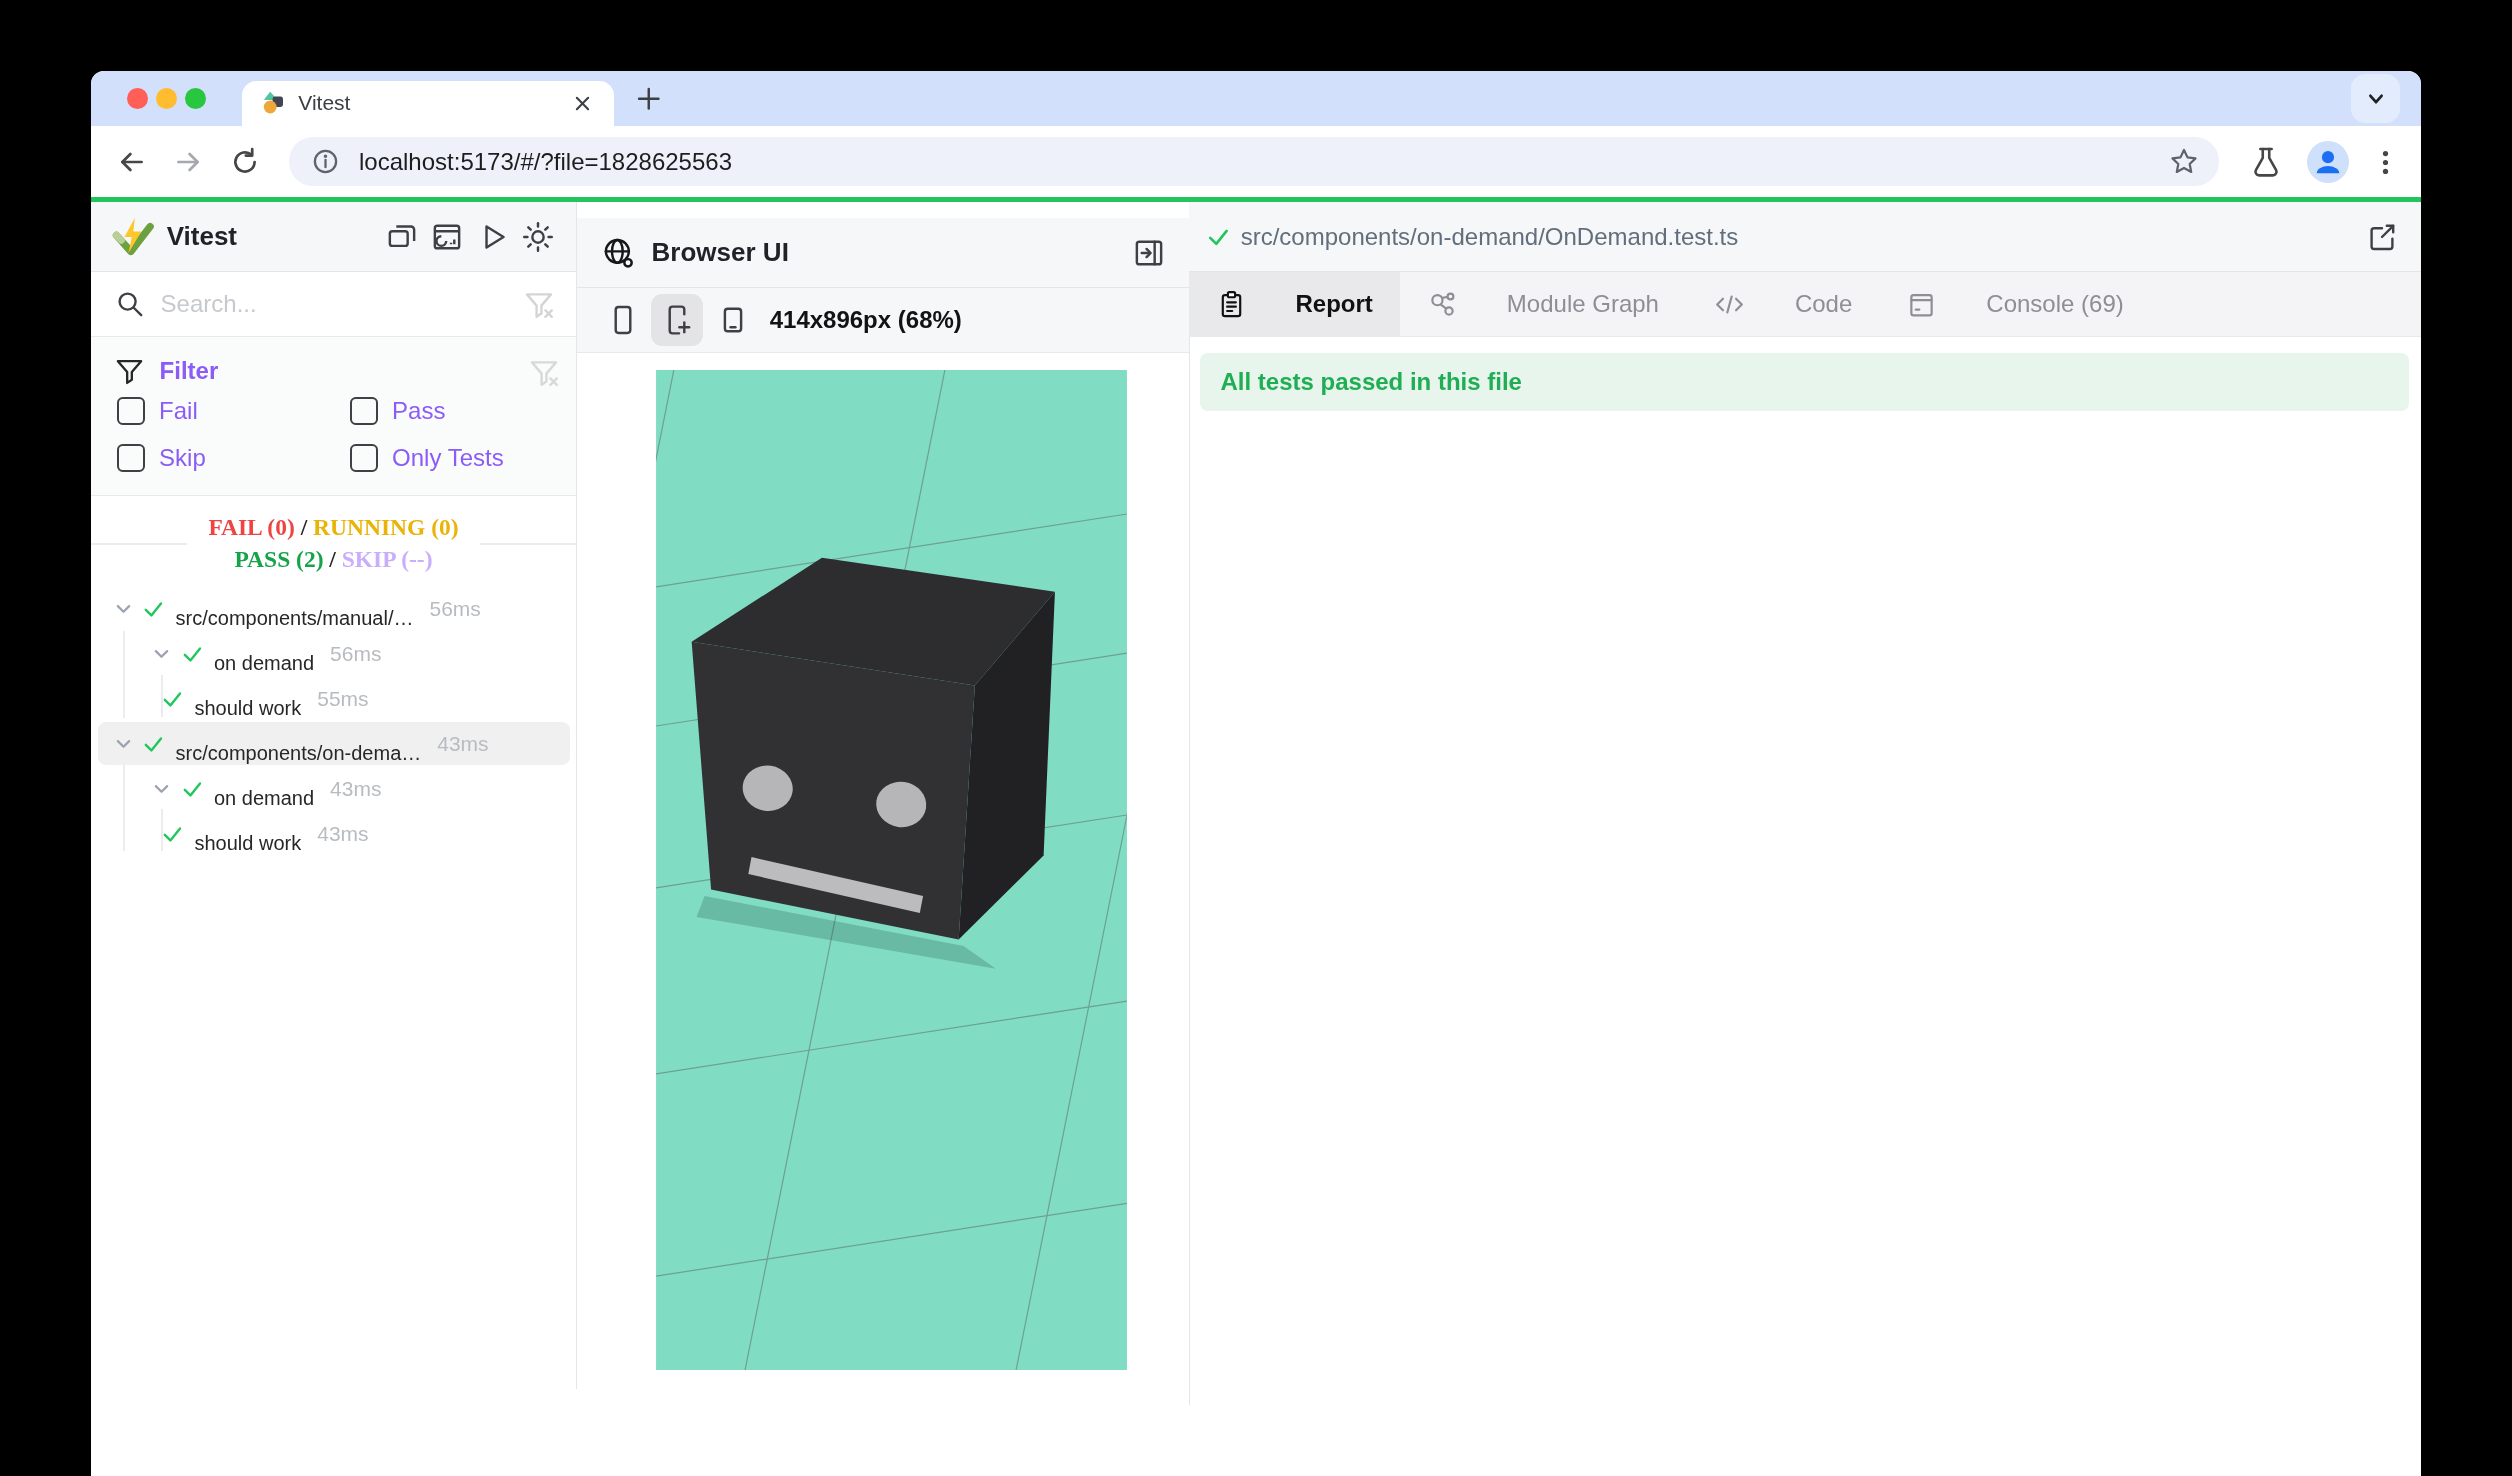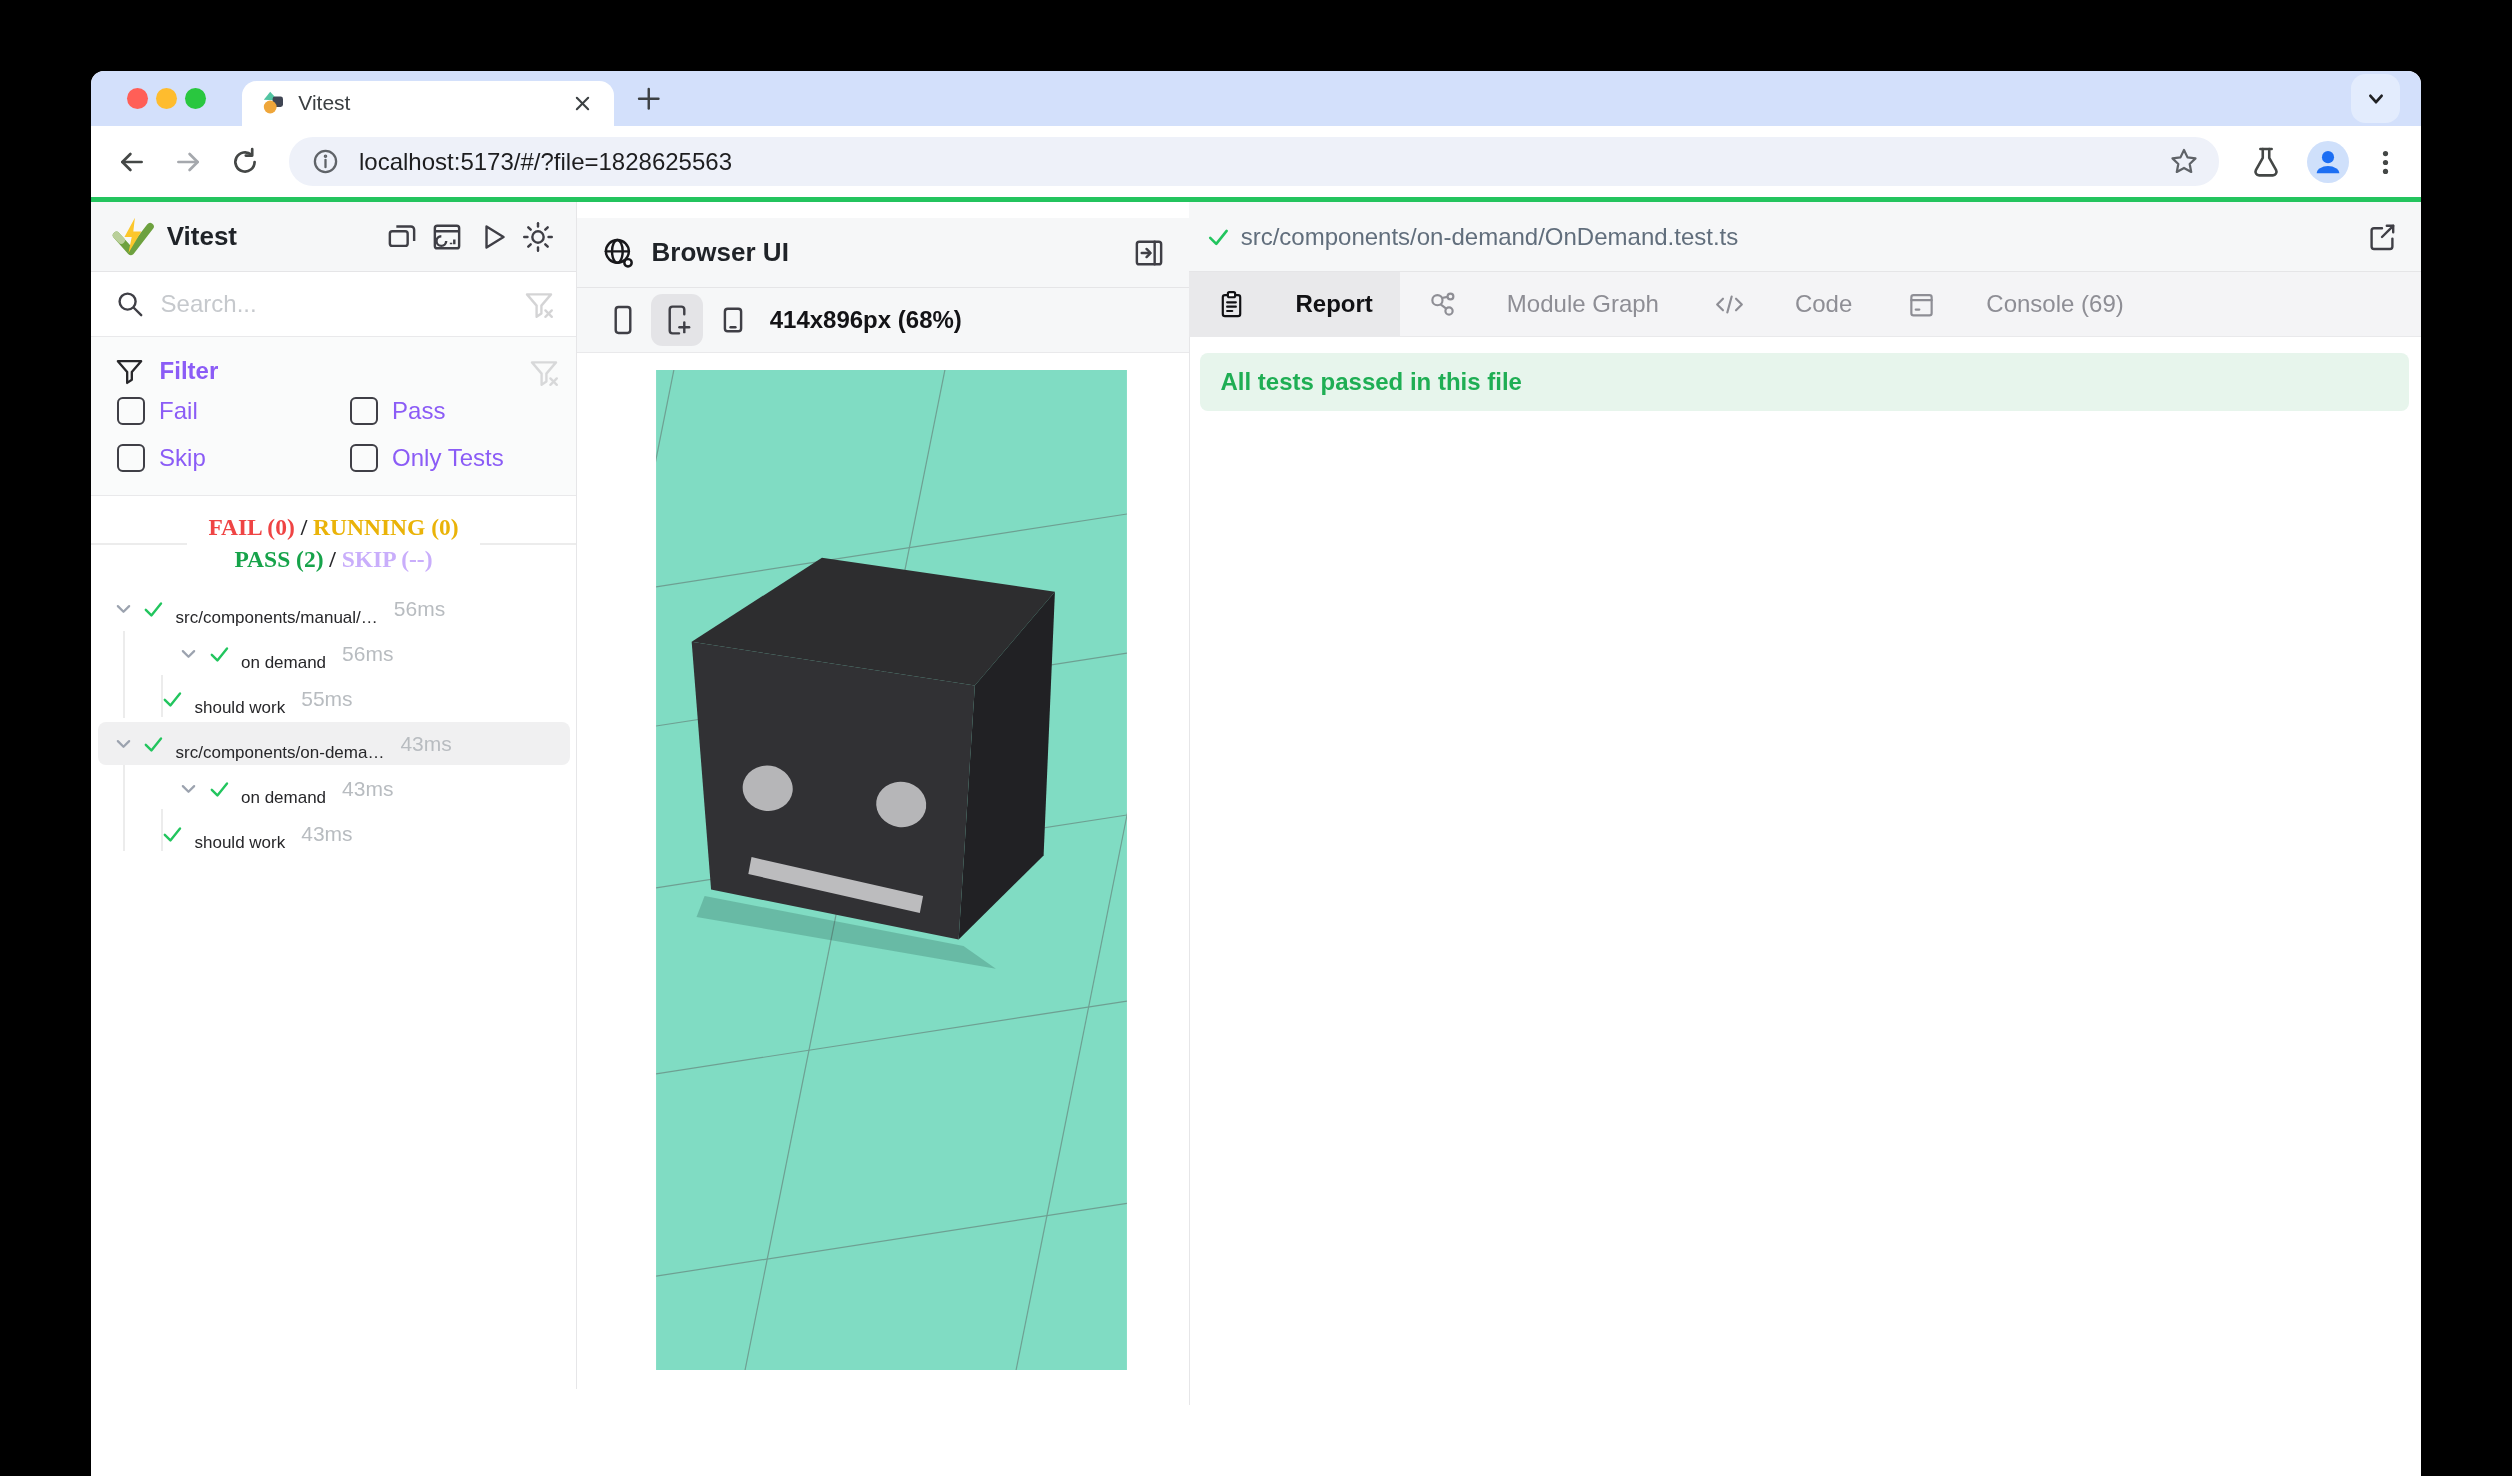--- a/index.html
+++ b/index.html
@@ -55,24 +55,24 @@
   #summary-inner { position:relative; display:inline-block; background:#fff; padding:0 21px; z-index:1;
     font-family:Liberation Serif, serif; font-weight:700; font-size:23.5px; line-height:32px; white-space:nowrap; }
   .c-fail { color:#ef4444; } .c-run { color:#eab308; } .c-pass { color:#16a34a; } .c-skip { color:#c9aefb; }
   .c-sep { color:#27272a; }
 
   #tree { position:absolute; left:0; top:384px; width:100%; }
   .trow { position:relative; height:45px; display:flex; align-items:center; }
   .trow.sel::before { content:""; position:absolute; left:6.5px; right:6.5px; top:0.8px; bottom:0.8px;
     background:#f0f0f1; border-radius:8px; }
   .trow > * { position:relative; }
-  .lvl0 { padding-left:18.6px; } .lvl1 { padding-left:84px; } .lvl2 { padding-left:65px; }
+  .lvl0 { padding-left:18.6px; } .lvl1 { padding-left:57px; } .lvl2 { padding-left:65px; }
   .tchev { width:27.5px; height:27.5px; display:flex; align-items:center; justify-content:center; }
   .tcheck { width:32px; height:32px; display:flex; align-items:center; justify-content:center; }
-  .tlabel { font-size:17px; color:#27272a; margin-left:6.5px; white-space:nowrap;margin-top:19px; }
+  .tlabel { font-size:20px; color:#27272a; margin-left:6.5px; white-space:nowrap;margin-top:19px; }
   .ttime { font-size:21px; color:#b8bcc0; margin-left:16px; white-space:nowrap; }
   .guide { position:absolute; width:1.6px; background:#ececec; }
 
   
   #device-box { width:52px; height:52px; background:#e4e4e7; border-radius:11.3px;
     display:flex; align-items:center; justify-content:center; }
   #viewport-label { font-size:24px; font-weight:700; color:#131316; margin-left:19.4px; white-space:nowrap; }
   #canvas-wrap { position:absolute; left:79px; top:152px; width:471px; height:1000px; }
 
   

